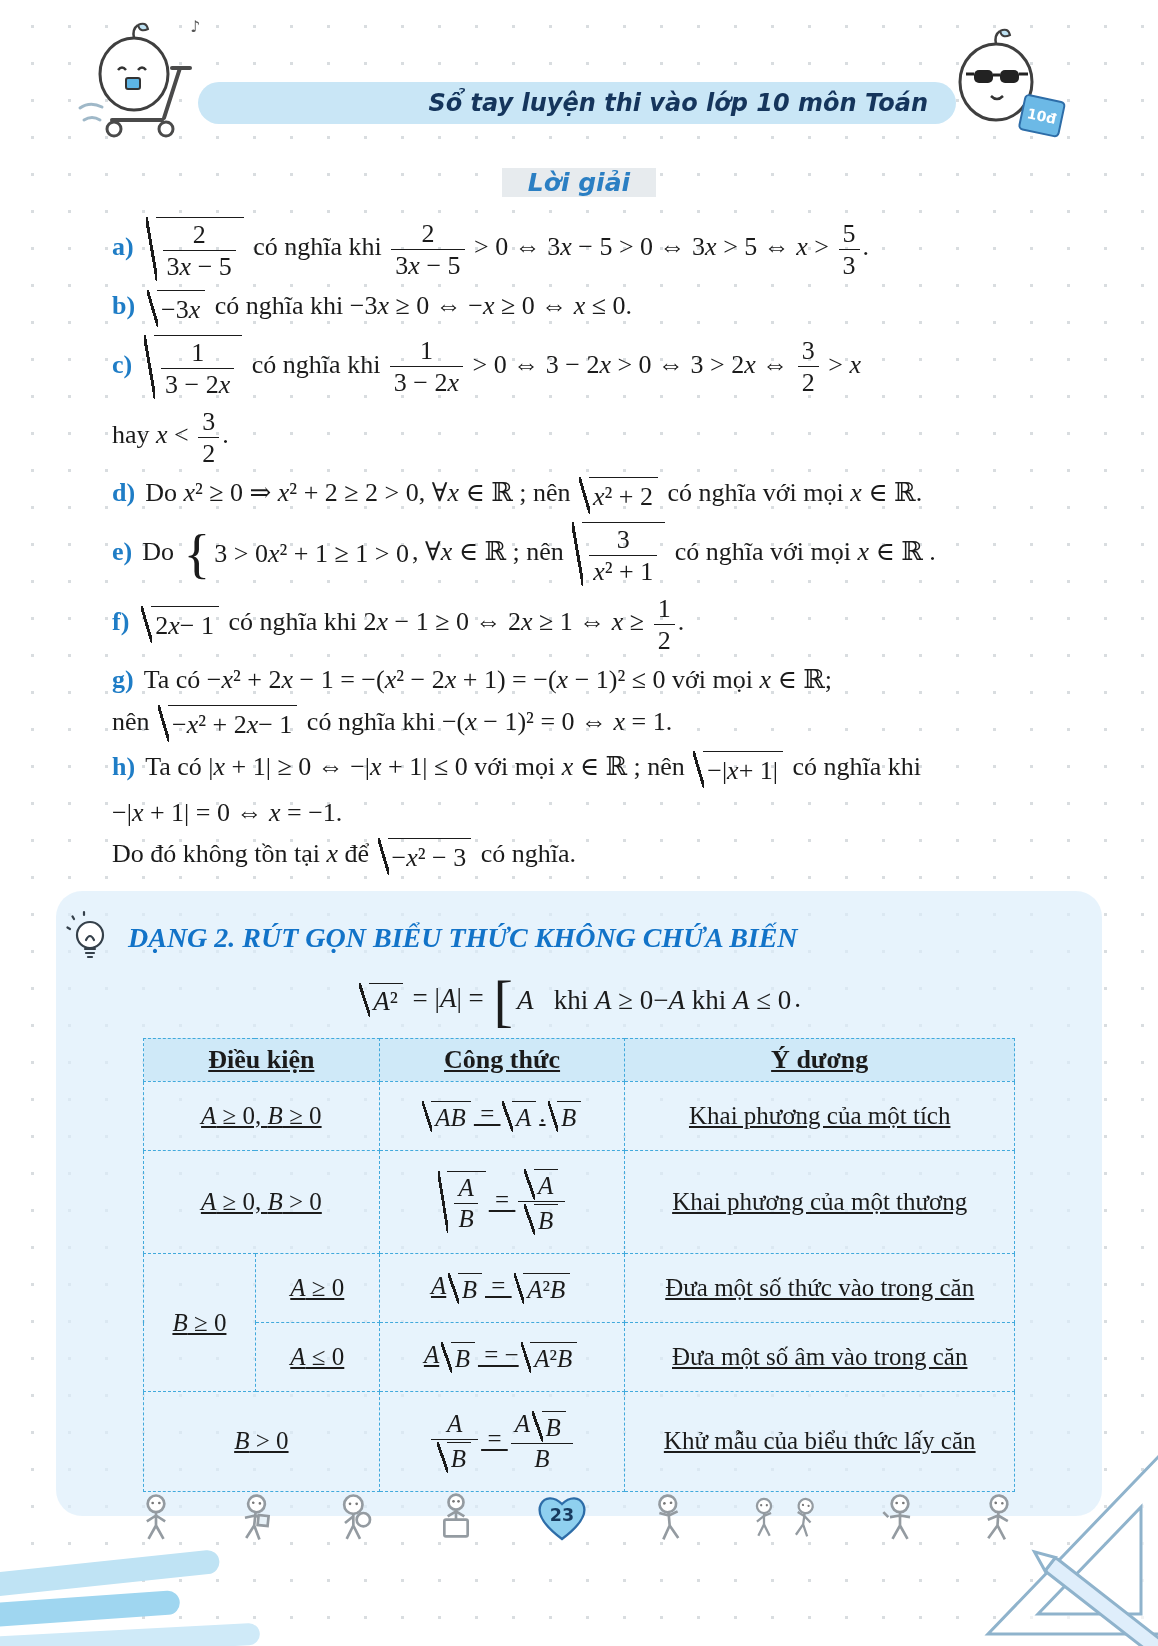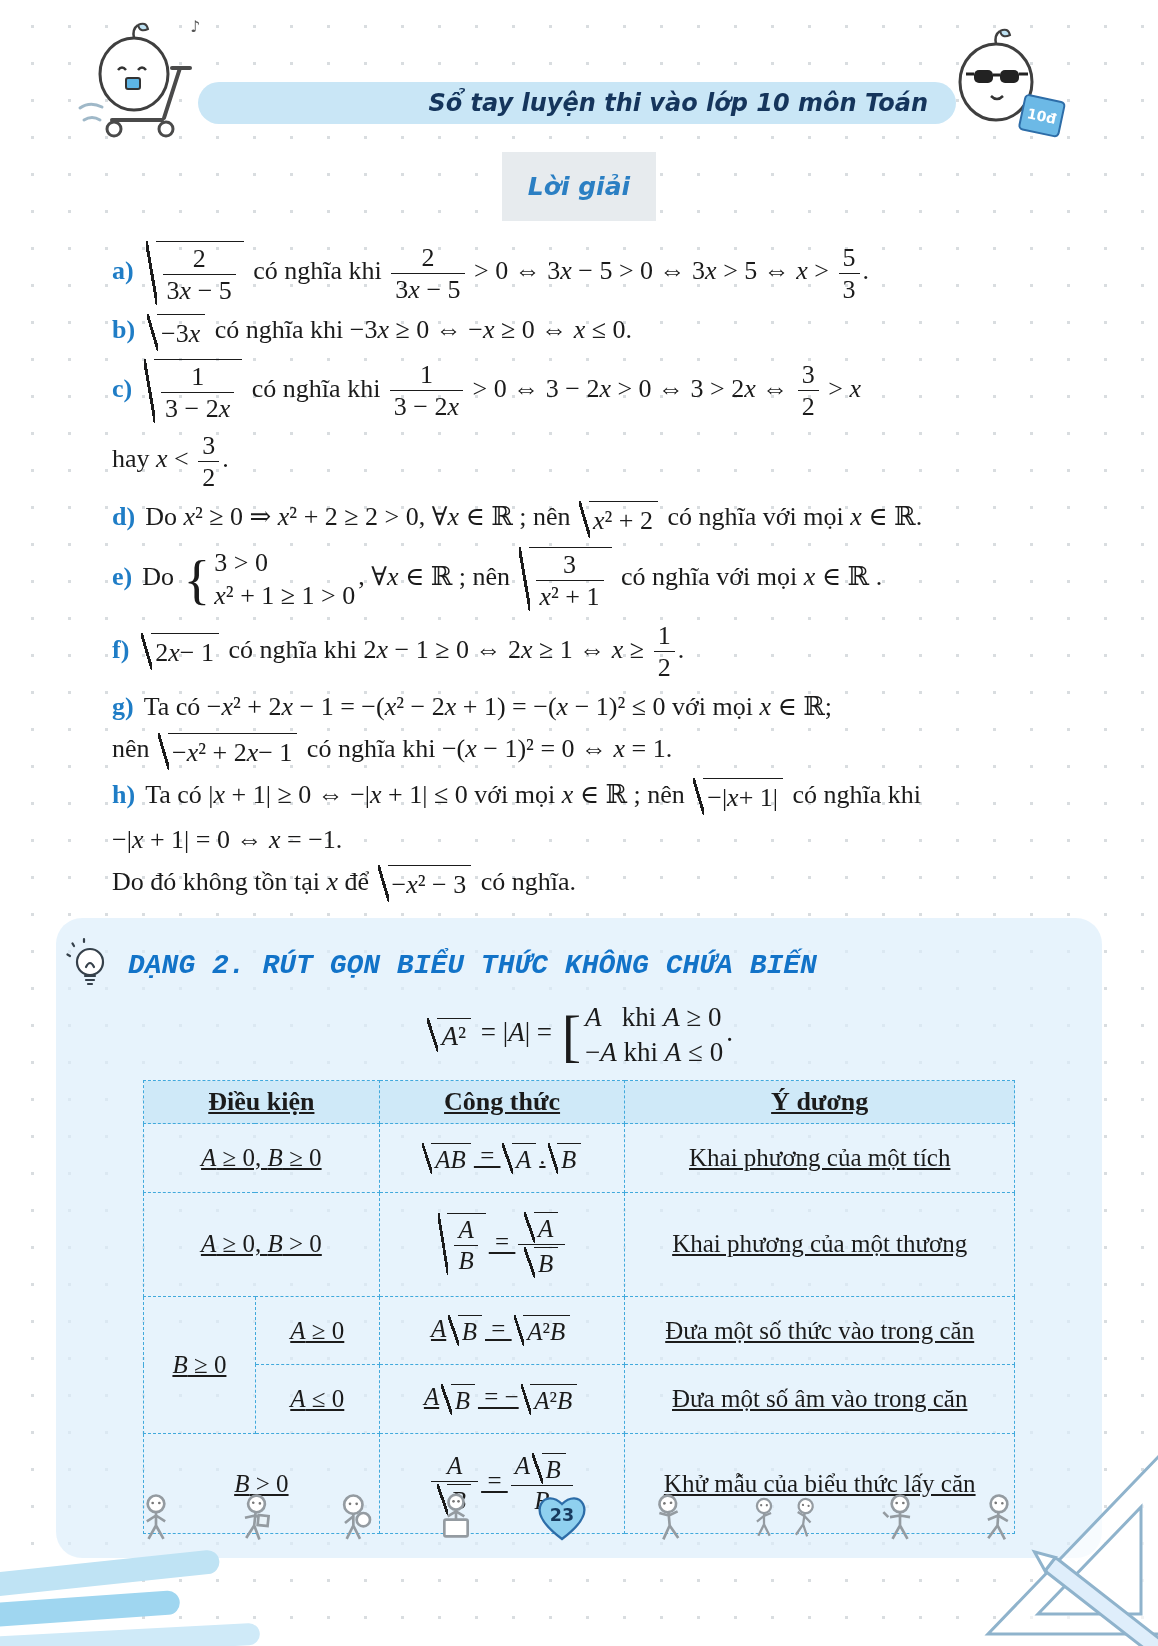--- a/index.html
+++ b/index.html
@@ -14,47 +14,47 @@
   
   .hdr { position:relative; height:148px; }
   .banner { position:absolute; left:198px; top:82px; width:758px; height:42px;
     background:#c9e6f6; border-radius:22px; display:flex; align-items:center;
     justify-content:flex-end; padding-right:28px; }
   .banner-text { font-family:"DejaVu Sans","Liberation Sans",sans-serif; font-style:italic;
     font-weight:bold; font-size:24px; color:#15355c; }
   .char-scooter { position:absolute; left:74px; top:12px; }
   .char-sun { position:absolute; left:944px; top:20px; }
   
-  .loigiai { width:fit-content; margin:4px auto 8px; background:#e7ebee; padding:20px 26px; }
+  .loigiai { width:fit-content; margin:20px auto 8px; background:#e7ebee; padding:0 26px; }
   .loigiai span { font-family:"DejaVu Sans","Liberation Sans",sans-serif; font-style:italic;
     font-weight:bold; font-size:25px; color:#2b7fc3; }
   
   .sols { padding:4px 110px 0 112px; font-size:26px; line-height:1.3; }
   .sol-line { margin:8px 0; }
   .sol-label { color:#1f7dc6; font-weight:bold; margin-right:10px; }
   .sol-label:empty { margin:0; }
   
   .fr { display:inline-flex; flex-direction:column; vertical-align:middle;
     text-align:center; line-height:1.12; margin:0 3px; }
   .fr .nu { padding:0 4px 1px; }
   .fr .de { border-top:1.5px solid currentColor; padding:1px 4px 0; }
   .sq { display:inline-flex; align-items:stretch; vertical-align:middle; margin:0 3px 0 2px; }
   .sq::before { content:""; width:0.42em; flex:0 0 auto; margin-right:-1px;
     background:linear-gradient(to top right, transparent 44%, currentColor 44%, currentColor 58%, transparent 58%); }
   .sq > .r { border-top:1.7px solid currentColor; padding:2px 5px 0 4px;
     display:inline-flex; align-items:center; }
   .cases { display:inline-flex; align-items:center; vertical-align:middle; margin:0 3px; }
   .cases .brace { font-size:215%; line-height:0.95; margin-right:4px; font-weight:400; }
-  .cases .stack { display:inline-flex; flex-direction:column; text-align:left; line-height:1.3; }
+  .cases .stack { display:inline-flex; text-align:left; line-height:1.3; }
   
   .panel { position:relative; margin:16px 56px 0; border-radius:26px;
     background:rgba(219,238,250,0.68); padding:18px 30px 24px; }
   .panel-title-row { display:flex; align-items:center; gap:12px; }
   .bulb { margin-left:-24px; flex:0 0 auto; }
-  .panel-title { font-family:Liberation Mono, monospace; font-style:italic;
+  .panel-title { font-family:Liberation Serif, serif; font-style:italic;
     font-weight:bold; font-size:28px; color:#1273c8; }
   .method-label { font-family:"DejaVu Sans","Liberation Sans",sans-serif; font-style:italic;
     font-weight:bold; font-size:25px; color:#1c1c1c; margin:14px 0 4px 24px; }
   .formula { text-align:center; font-size:27px; margin:6px 0 10px; }
   
   table.rules { border-collapse:collapse; margin:6px auto 0; width:872px; font-size:25px;text-decoration:underline; }
   .rules th, .rules td { border:1.6px dashed #41a9dc; text-align:center;
     vertical-align:middle; padding:18px 8px; }
   .rules th { background:#cfe9f8; font-size:26px; padding:6px 4px; }
   

